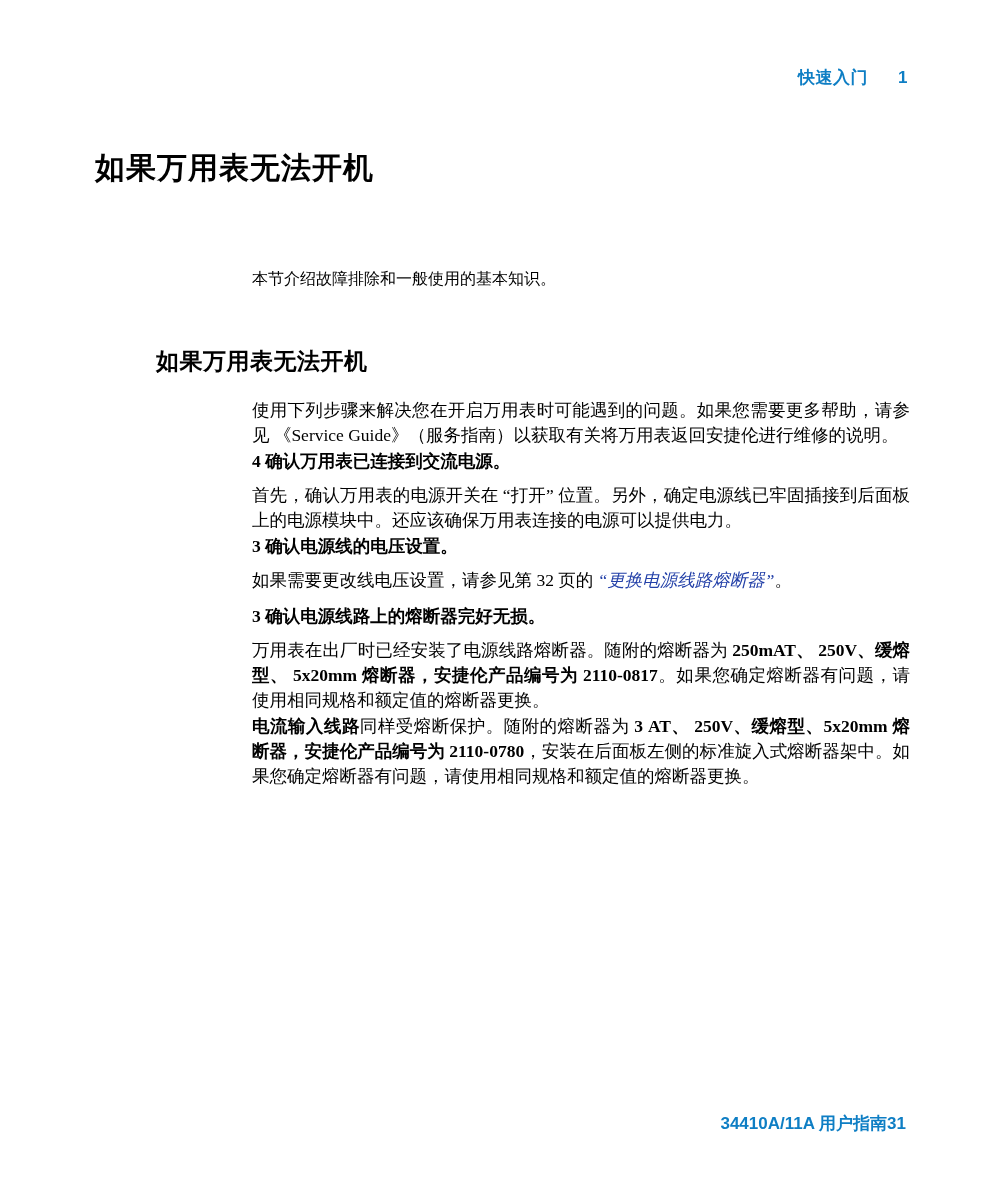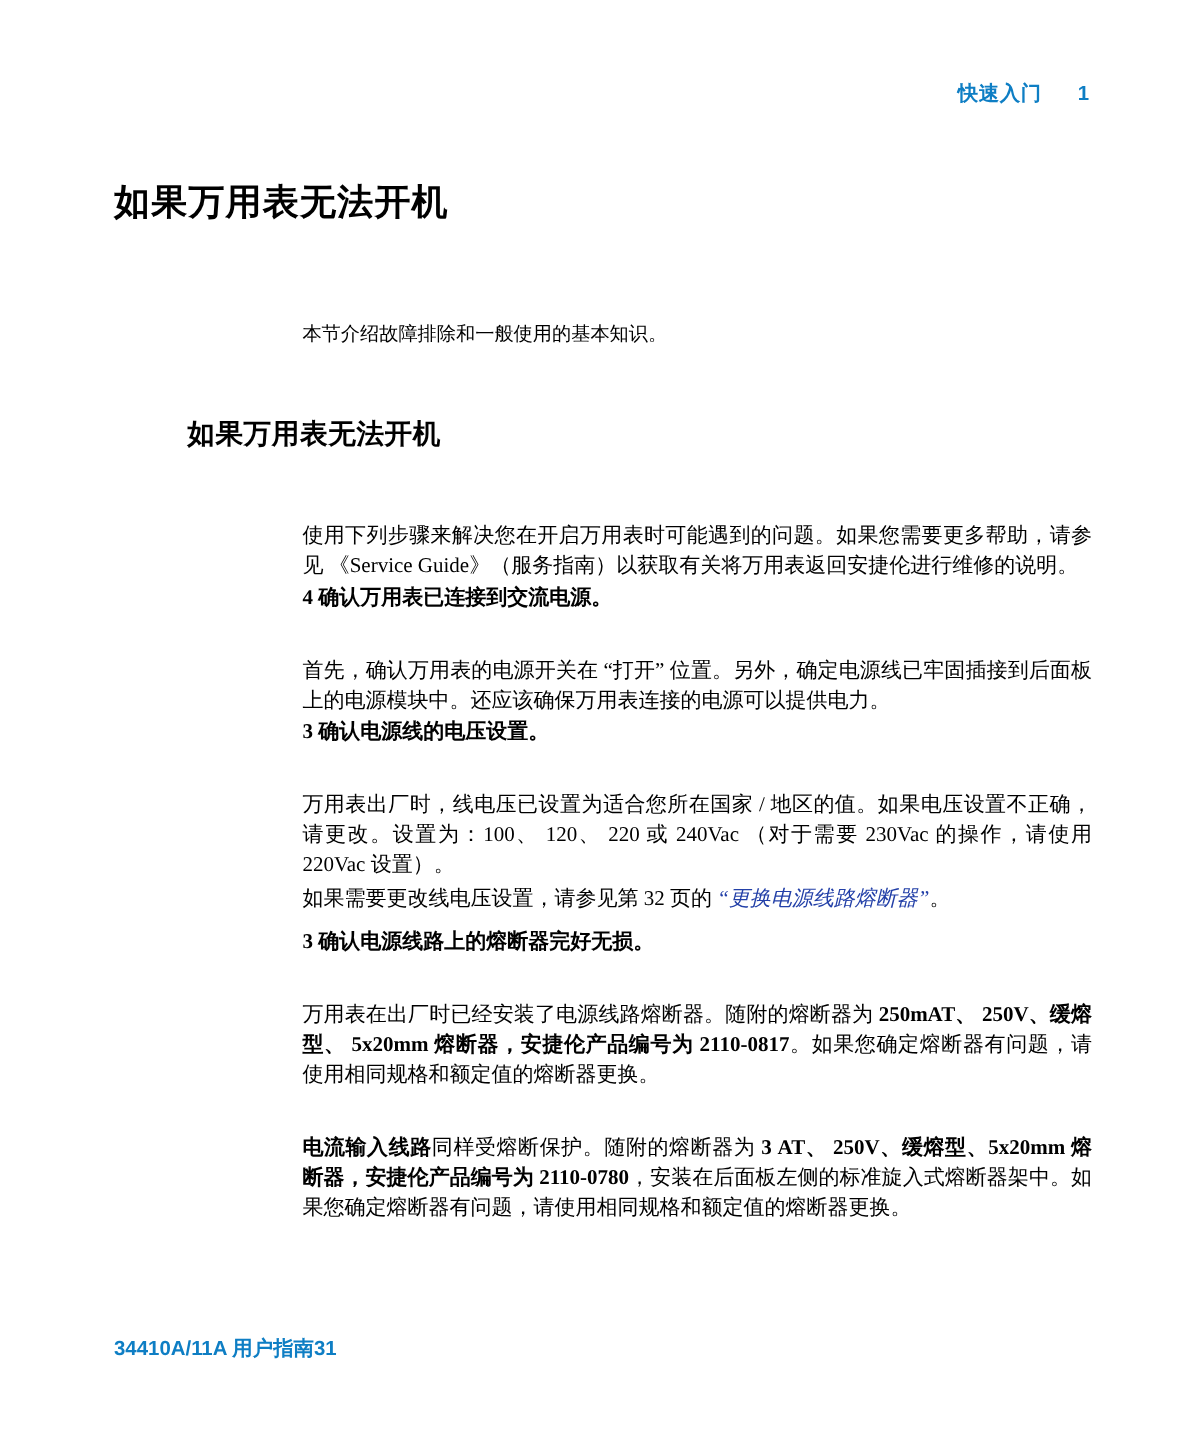--- a/index.html
+++ b/index.html
@@ -71,34 +71,34 @@
   .body-col {
     position: absolute;
     left: 252px;
     top: 398px;
     width: 658px;
     font-size: 17.5px;
     line-height: 25px;
     text-align: justify;
   }
   .body-col p { margin: 0; }
-  .body-col p.body { margin-bottom: 1px; margin-top: 36px; }
+  .body-col p.body { margin-bottom: 1px; }
   .body-col p.step { margin: 0 0 9px 0; font-weight: bold; }
   .body-col p.linkpara { margin: 3px 0 11px 0; }
   .body-col .b { font-weight: bold; }
   .body-col .link { color: var(--link); cursor: pointer; font-style: italic; }
 
   
   .footer {
     position: absolute;
     left: 95px;
     right: 94px;
     top: 1112px;
     display: flex;
-    justify-content: flex-start;
+    justify-content: flex-end;
     align-items: baseline;
     font-family: "Liberation Sans", "DejaVu Sans", sans-serif;
     font-weight: bold;
     font-size: 17px;
     color: var(--accent);
   }
 </style>
 </head>
 <body>
 
@@ -112,21 +112,20 @@
 
   <div class="intro">本节介绍故障排除和一般使用的基本知识。</div>
 
   <h2 class="section-heading">如果万用表无法开机</h2>
 
   <div class="body-col">
       <p class="body"><span>使用下列步骤来解决您在开启万用表时可能遇到的问题。如果您需要更多帮助，请参见 《Service Guide》（服务指南）以获取有关将万用表返回安捷伦进行维修的说明。</span></p>
       <p class="step"><span class="b">4 确认万用表已连接到交流电源。</span></p>
       <p class="body"><span>首先，确认万用表的电源开关在 “打开” 位置。另外，确定电源线已牢固插接到后面板上的电源模块中。还应该确保万用表连接的电源可以提供电力。</span></p>
       <p class="step"><span class="b">3 确认电源线的电压设置。</span></p>
-      <p class="body"><span>万用表出厂时，线电压已设置为适合您所在国家 / 地区的值。如果电压设置不正确，请更改。设置为：100、 120、 220 或 240Vac （对于需要 230Vac 的操作，请使用 220Vac 设置）。</span></p>
       <p class="linkpara"><span>如果需要更改线电压设置，请参见第 32 页的 </span><span class="link">“更换电源线路熔断器”</span><span>。</span></p>
       <p class="step"><span class="b">3 确认电源线路上的熔断器完好无损。</span></p>
       <p class="body"><span>万用表在出厂时已经安装了电源线路熔断器。随附的熔断器为 </span><span class="b">250mAT、 250V、缓熔型、 5x20mm 熔断器，安捷伦产品编号为 2110-0817</span><span>。如果您确定熔断器有问题，请使用相同规格和额定值的熔断器更换。</span></p>
       <p class="body"><span class="b">电流输入线路</span><span>同样受熔断保护。随附的熔断器为 </span><span class="b">3 AT、 250V、缓熔型、5x20mm 熔断器，安捷伦产品编号为 2110-0780</span><span>，安装在后面板左侧的标准旋入式熔断器架中。如果您确定熔断器有问题，请使用相同规格和额定值的熔断器更换。</span></p>
     </div>
 
   <div class="footer">
     <span>34410A/11A 用户指南</span>
     <span>31</span>
   </div>

